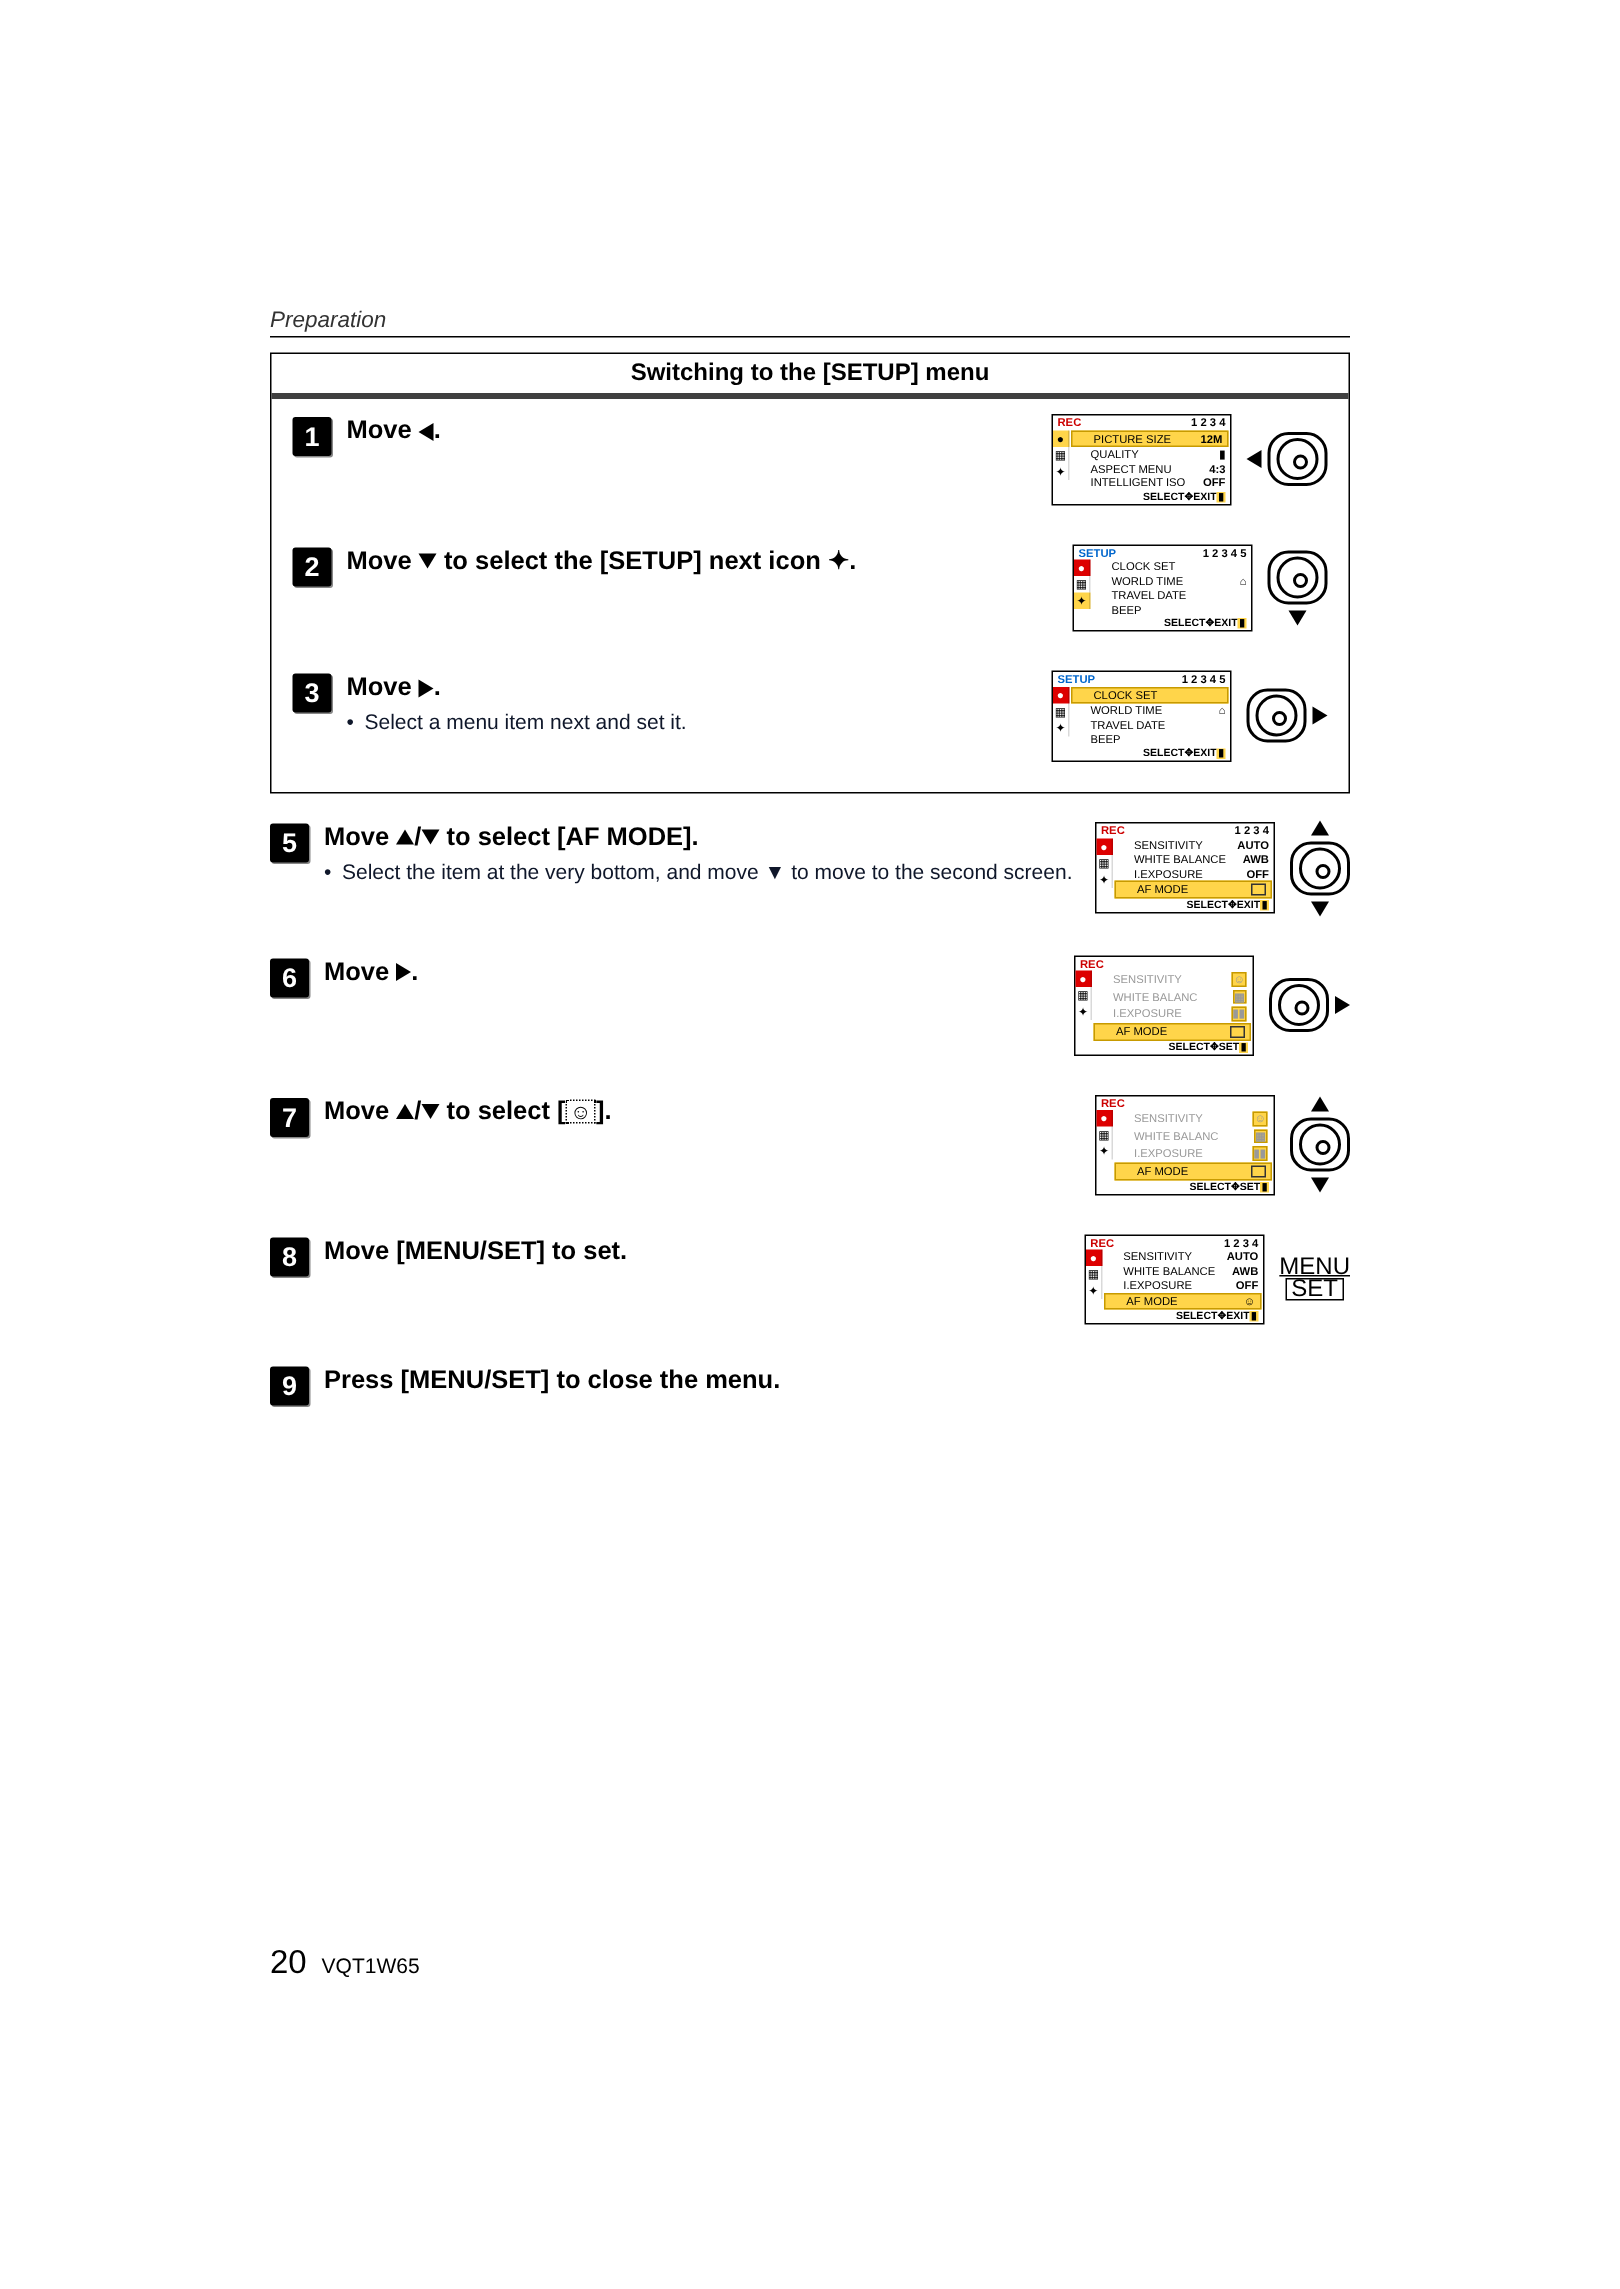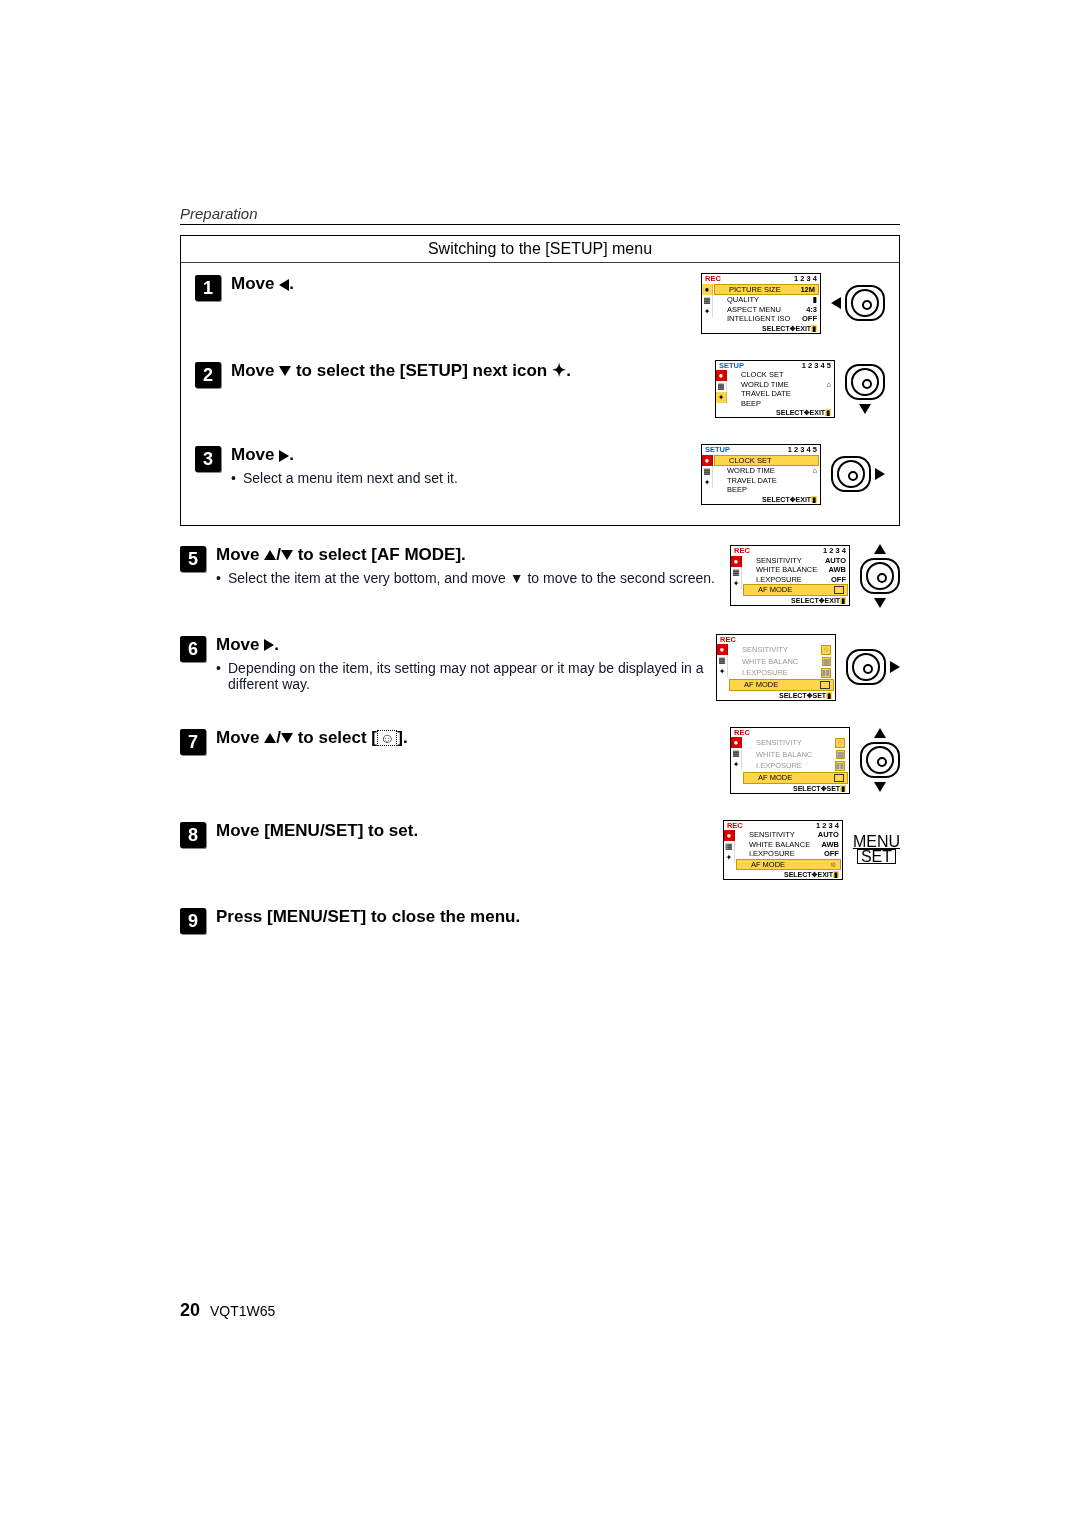--- a/index.html
+++ b/index.html
@@ -24,23 +24,24 @@
     border-bottom: 1px solid #000;
     padding-bottom: 2px;
     margin-bottom: 10px;
   }
   .setup-box {
     border: 1px solid #000;
     margin-bottom: 18px;
   }
   .setup-header {
     text-align: center;
-    border-bottom: 1px solid #404040;
+    border-bottom: 4px solid #404040;
     font-size: 16px;
     padding: 4px 0;
+    font-weight: bold;
   }
   .setup-body {
     padding: 10px 14px 14px 14px;
   }
   .step-num {
     width: 26px;
     height: 26px;
     background: #000;
     color: #fff;
     font-weight: bold;
@@ -173,21 +174,21 @@
     gap:4px;
   }
   .menu-set { text-align:center; font-size:16px; line-height:11px; }
   .menu-set .box { border:1px solid #000; padding:1px 3px; display:inline-block; margin-top:2px;}
   .footer {
     position:absolute;
     left:180px;
     bottom:100px;
     font-size:14px;
   }
-  .footer .pn { font-weight:bold; font-size:18px; margin-right:6px;margin-top:36px;}
+  .footer .pn { font-weight:normal; font-size:22px; margin-right:6px;margin-top:36px;}
   
   .g { display:inline-block; vertical-align:middle; }
   .g-left { width:0;height:0;border-top:6px solid transparent;border-bottom:6px solid transparent;border-right:10px solid #000; }
   .g-right{ width:0;height:0;border-top:6px solid transparent;border-bottom:6px solid transparent;border-left:10px solid #000; }
   .g-up   { width:0;height:0;border-left:6px solid transparent;border-right:6px solid transparent;border-bottom:10px solid #000; }
   .g-down { width:0;height:0;border-left:6px solid transparent;border-right:6px solid transparent;border-top:10px solid #000; }
   .g-wrench {
     font-size:17px;
     font-weight:bold;
   }
@@ -437,21 +438,20 @@
   </div>
 
   <div class="step-outer">
     <div class="step-main">
       <div class="step-num">6</div>
       <div class="step-text">
         <div class="step-title">
           <span>Move </span>
           <span class="g g-right"></span><span>.</span>
         </div>
-        <div class="bullet">Depending on the item, its setting may not appear or it may be displayed in a different way.</div>
       </div>
     </div>
     <div class="screen-col">
       <div class="cam">
         <div class="cam-hdr">
             <span class="cam-hdr-rec">REC</span>
             <span></span>
           </div>
         <div class="cam-body">
           <div class="cam-icon-col">

